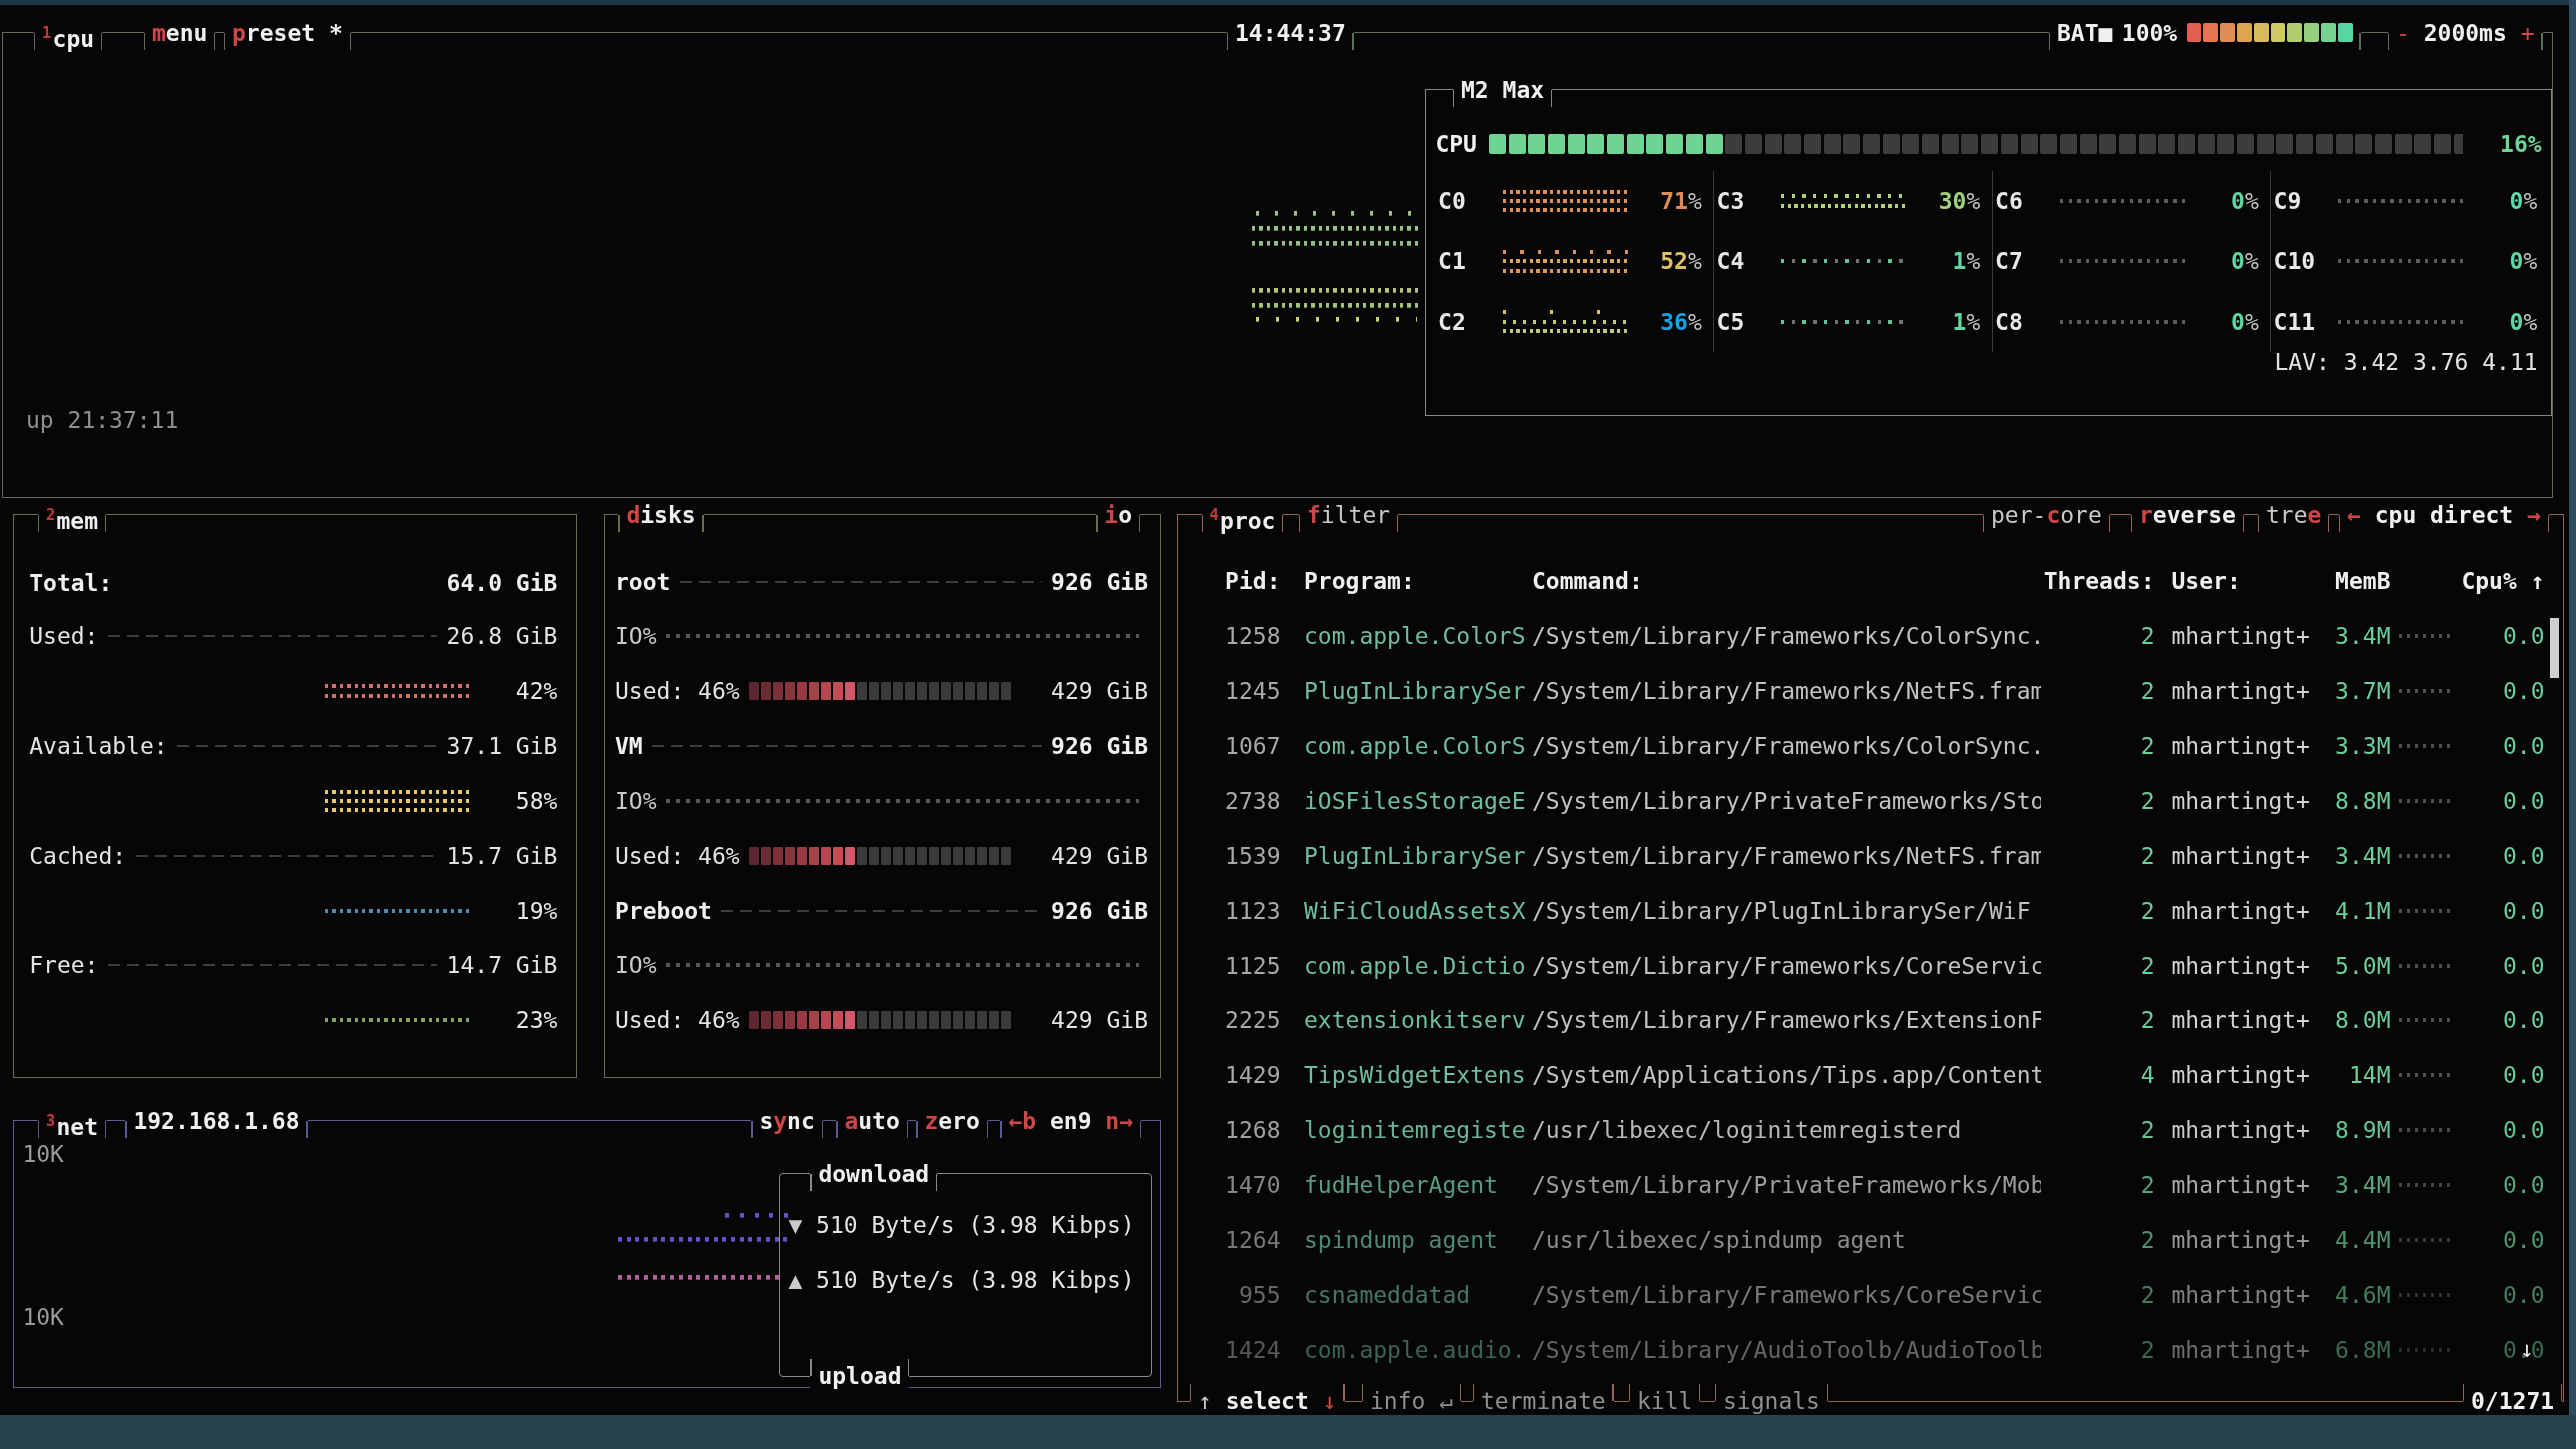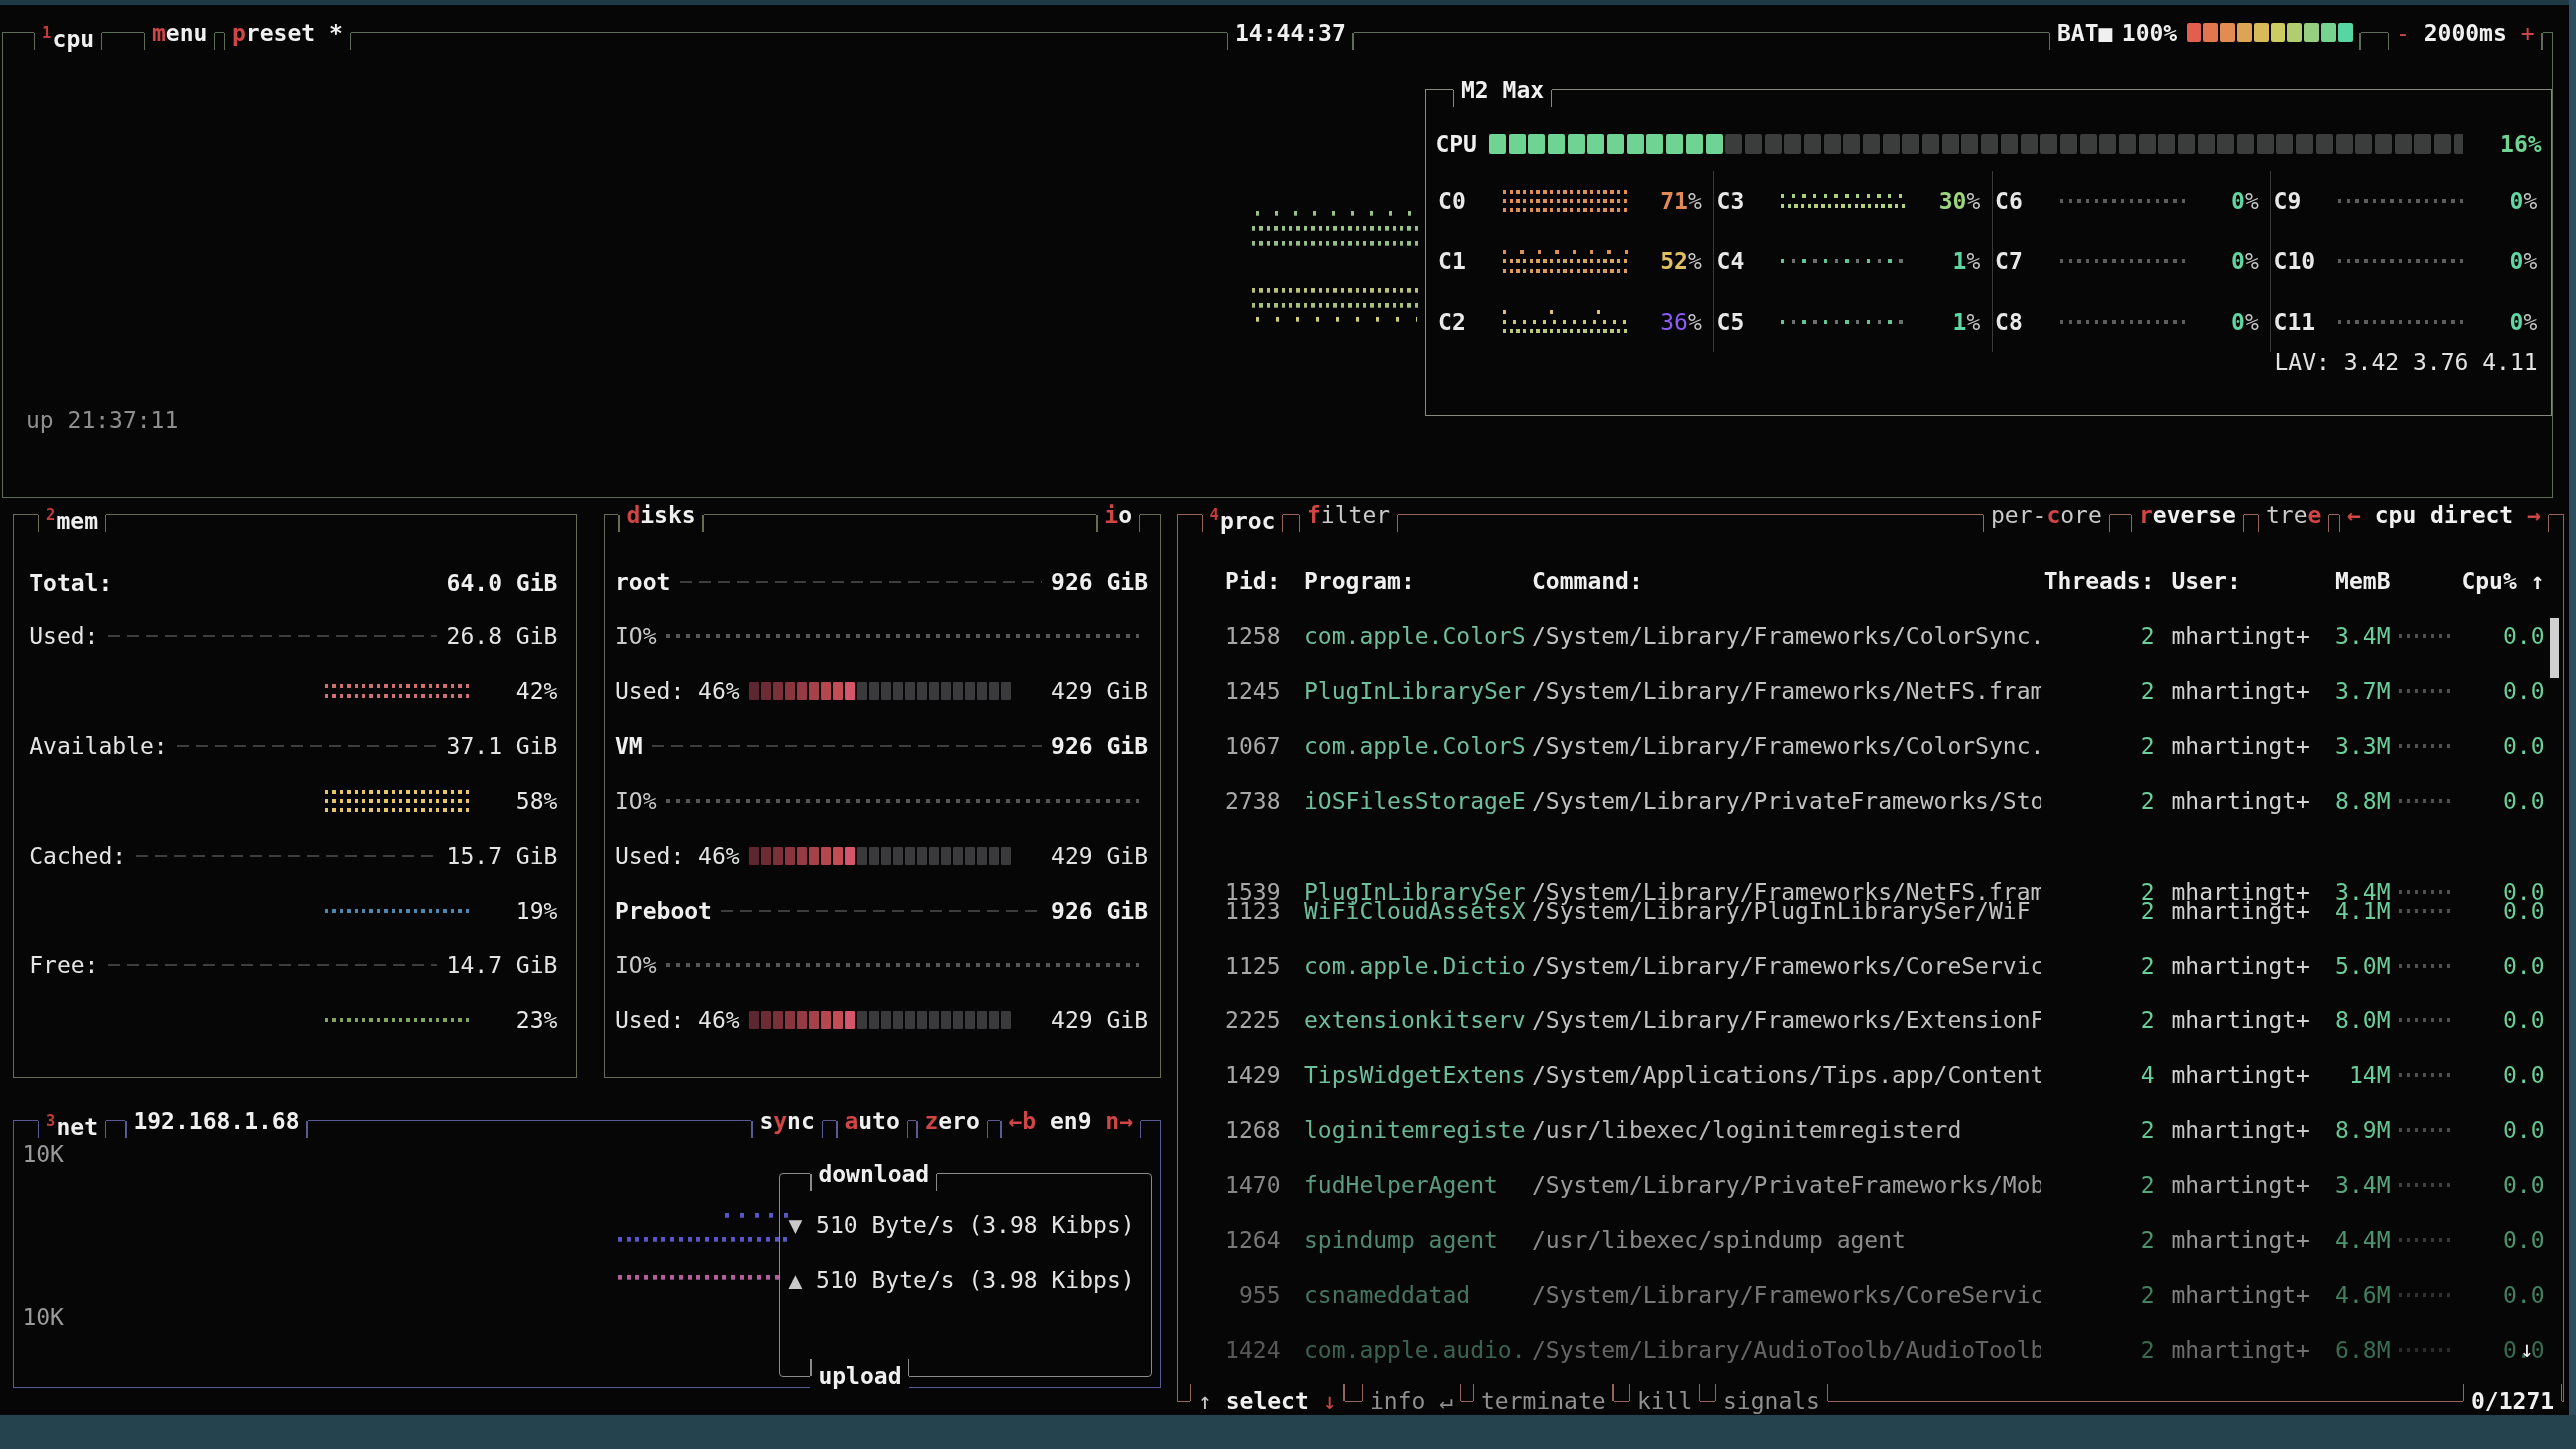--- a/index.html
+++ b/index.html
@@ -200,21 +200,21 @@
           <span class="core-pct"><span style="color: rgb(224, 138, 90); font-weight: 700;">71</span><span class="pctsign">%</span></span>
         </div>
         <div class="core-cell">
           <span class="core-label">C1</span>
           <span class="core-graph g-c1"></span>
           <span class="core-pct"><span style="color: rgb(224, 192, 99); font-weight: 700;">52</span><span class="pctsign">%</span></span>
         </div>
         <div class="core-cell">
           <span class="core-label">C2</span>
           <span class="core-graph g-c2"></span>
-          <span class="core-pct"><span style="color: #8b5cf6; font-weight: 400;">36</span><span class="pctsign">%</span></span>
+          <span class="core-pct"><span style="color: #0ea5e9; font-weight: 700;">36</span><span class="pctsign">%</span></span>
         </div>
         <div class="core-cell">
           <span class="core-label">C3</span>
           <span class="core-graph g-c3"></span>
           <span class="core-pct"><span style="color: rgb(158, 212, 126); font-weight: 700;">30</span><span class="pctsign">%</span></span>
         </div>
         <div class="core-cell">
           <span class="core-label">C4</span>
           <span class="core-graph g-c45"></span>
           <span class="core-pct"><span style="color: rgb(95, 214, 164); font-weight: 700;">1</span><span class="pctsign">%</span></span>
@@ -521,21 +521,21 @@
       <div class="proc-grid" style="top: 270px; opacity: 1;">
         <span class="c-pid">2738</span>
         <span class="c-prog">iOSFilesStorageE</span>
         <span class="c-cmd">/System/Library/PrivateFrameworks/Sto</span>
         <span class="c-thr teal">2</span>
         <span class="c-user">mhartingt+</span>
         <span class="c-mem teal">8.8M</span>
         <span class="c-dots"></span>
         <span class="c-cpu teal">0.0</span>
       </div>
-      <div class="proc-grid" style="top: 325px; opacity: 1; margin-top: 36px;">
+      <div class="proc-grid" style="top: 325px; opacity: 1;">
         <span class="c-pid">1539</span>
         <span class="c-prog">PlugInLibrarySer</span>
         <span class="c-cmd">/System/Library/Frameworks/NetFS.fram</span>
         <span class="c-thr teal">2</span>
         <span class="c-user">mhartingt+</span>
         <span class="c-mem teal">3.4M</span>
         <span class="c-dots"></span>
         <span class="c-cpu teal">0.0</span>
       </div>
       <div class="proc-grid" style="top: 380px; opacity: 1;">

